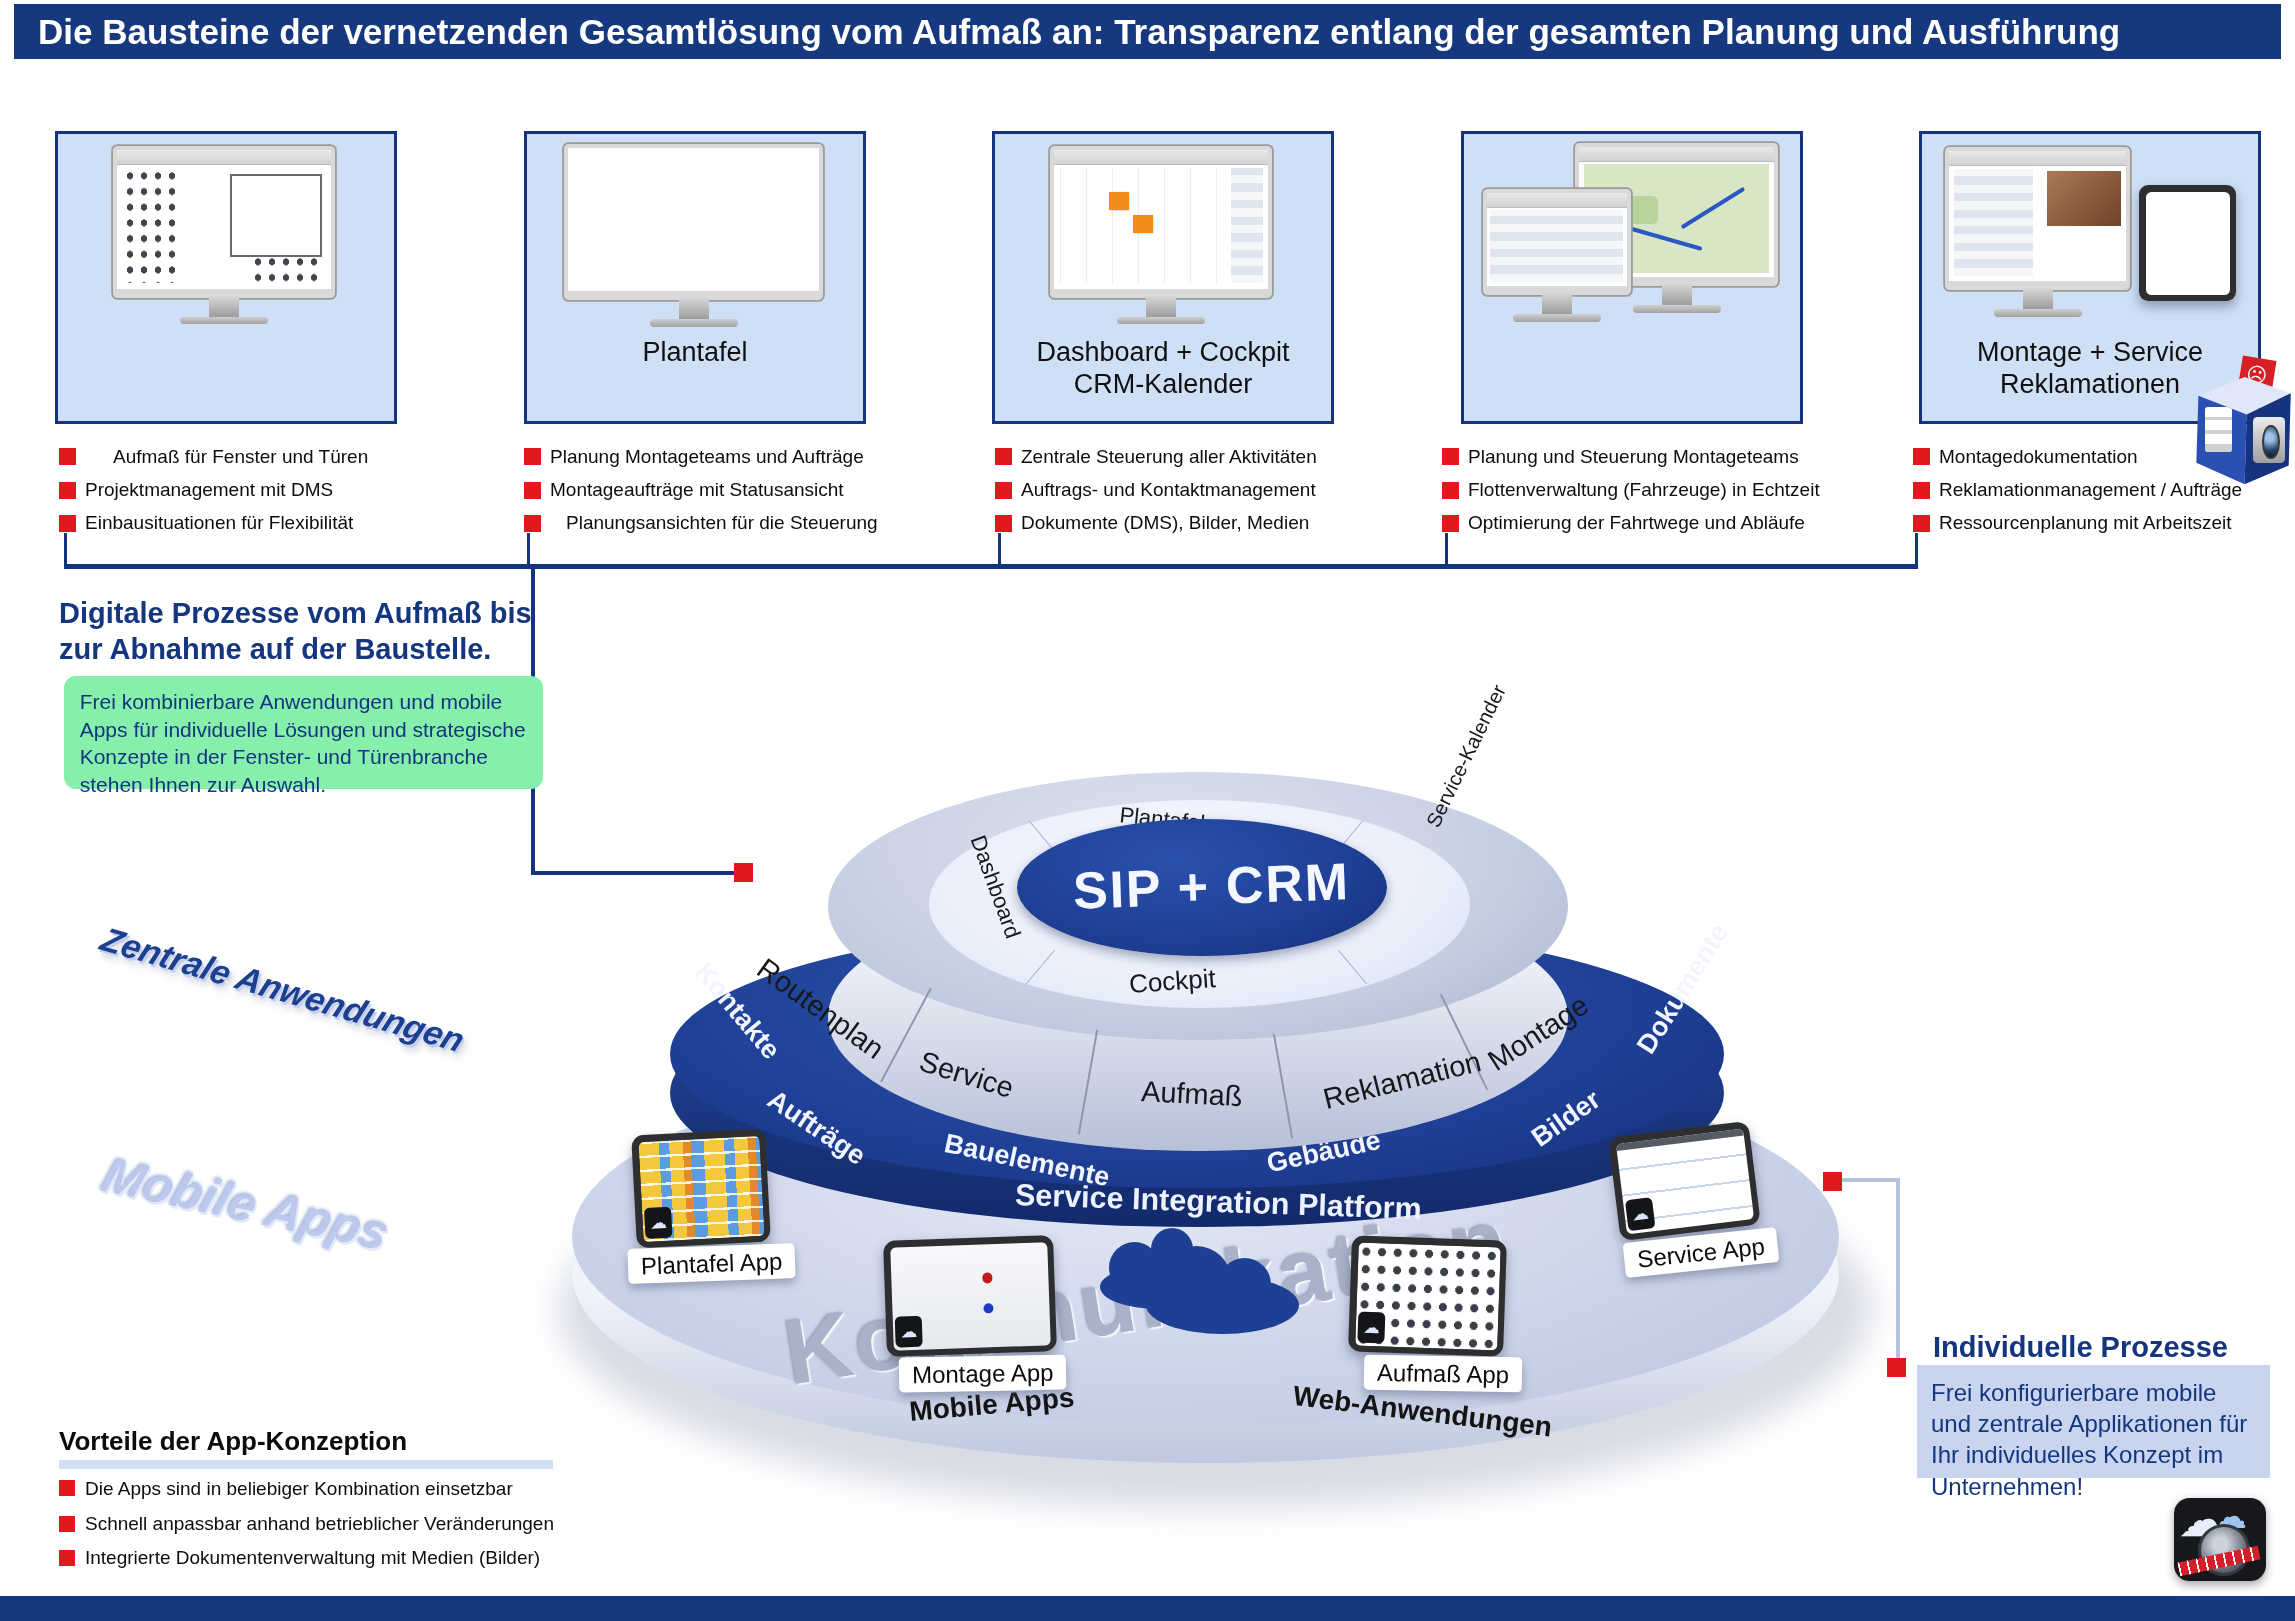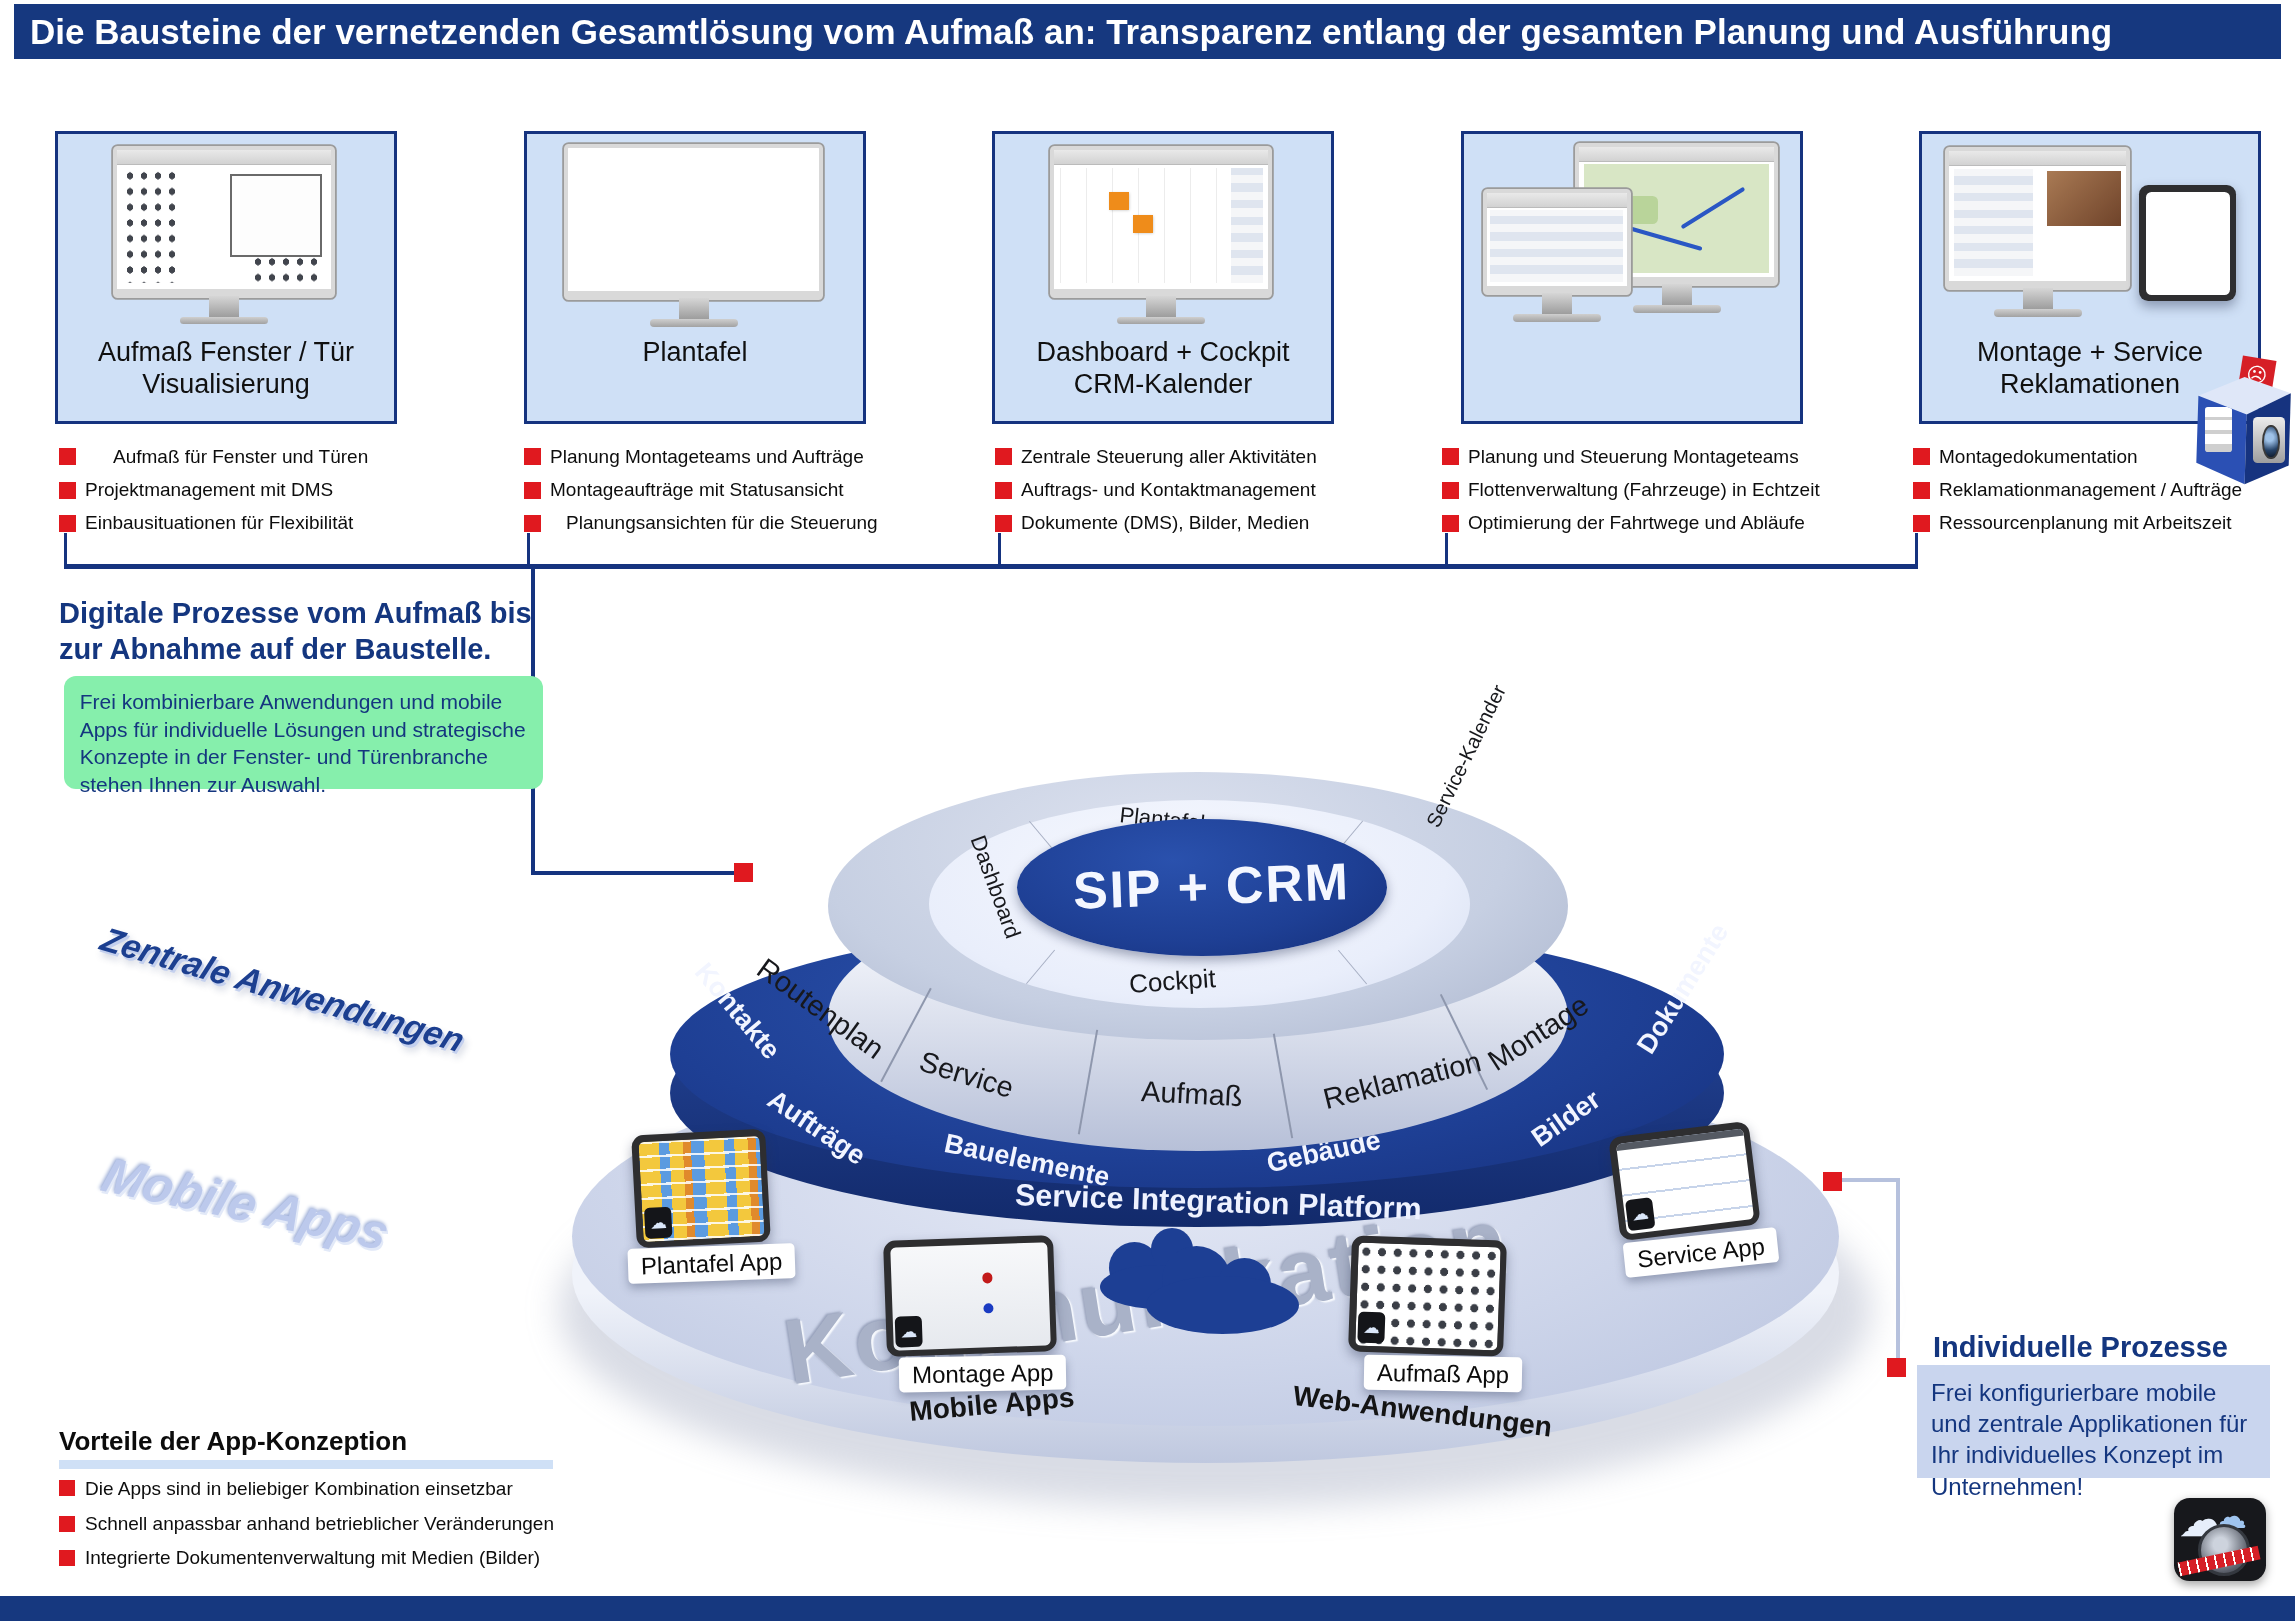--- a/index.html
+++ b/index.html
@@ -2,21 +2,21 @@
 <html style="font-size:7.4px"><head>
 <meta charset="utf-8">
 <style>
   html,body{margin:0;padding:0;background:#fff;}
   #root{position:relative;width:2295px;height:1622px;background:#ffffff;overflow:hidden;
         font-family:"Liberation Sans",sans-serif;color:#111;}
   .abs{position:absolute;}
 
   
   .topbar{left:14px;top:3.7px;right:14px;height:55px;background:#16387f;color:#fff;
-          font-size:35px;font-weight:bold;line-height:55px;padding-left:16px;white-space:nowrap;}
+          font-size:35px;font-weight:bold;line-height:55px;padding-left:24px;white-space:nowrap;}
   .botbar{left:0;top:1596px;width:2295px;height:26px;background:#16387f;}
 
   
   .module{top:131px;width:342px;height:293px;background:#cfe0f6;border:3.7px solid #15337f;box-sizing:border-box;}
   .mtitle{position:absolute;left:0;right:0;top:203px;text-align:center;font-size:27px;line-height:1.18;color:#101010;padding:0 12px;}
   
   .mon{position:absolute;}
   .mon .scr{position:absolute;left:0;right:0;top:0;bottom:33px;background:#fff;border:4.2px solid #d9d9d9;
             border-bottom-width:9.2px;border-radius:4.6px;box-shadow:0 0 0 1.8px #9b9b9b;overflow:hidden;}
   .mon .neck{position:absolute;bottom:14px;left:50%;width:30px;height:21px;transform:translateX(-50%);
@@ -127,21 +127,20 @@
     <div class="mon" style="left:55px;top:11.6px;width:222px;height:185px;">
       <div class="scr">
         <div class="tbar"></div>
         <div class="abs dotgrid" style="left:5.5px;top:18.5px;width:55px;bottom:5.5px;"></div>
         <div class="pane-sheet" style="right:9.2px;top:24px;width:88px;height:79px;"></div>
         <div class="abs dotgrid" style="right:11px;bottom:6.5px;width:69px;height:28px;"></div>
       </div>
       <div class="neck"></div>
         <div class="foot"></div>
     </div>
-    <div class="mtitle">Aufmaß Fenster / Tür Visualisierung</div>
   </div>
 
   <div class="abs module" style="left:524px;">
     <div class="mon" style="left:37px;top:10.2px;width:259px;height:189px;">
       <div class="scr ts-plan"></div>
       <div class="neck"></div>
         <div class="foot"></div>
     </div>
     <div class="mtitle">Plantafel</div>
   </div>

